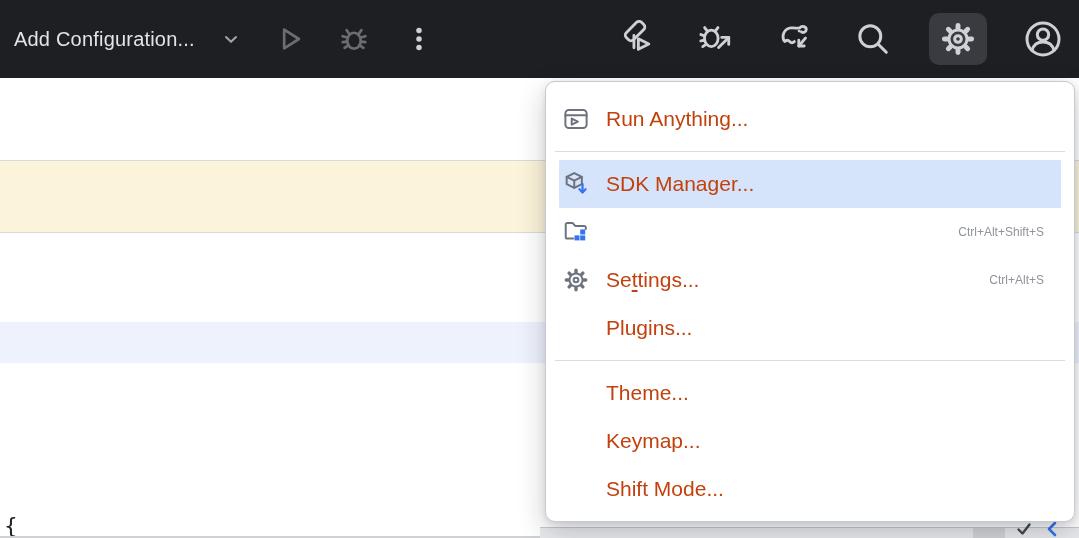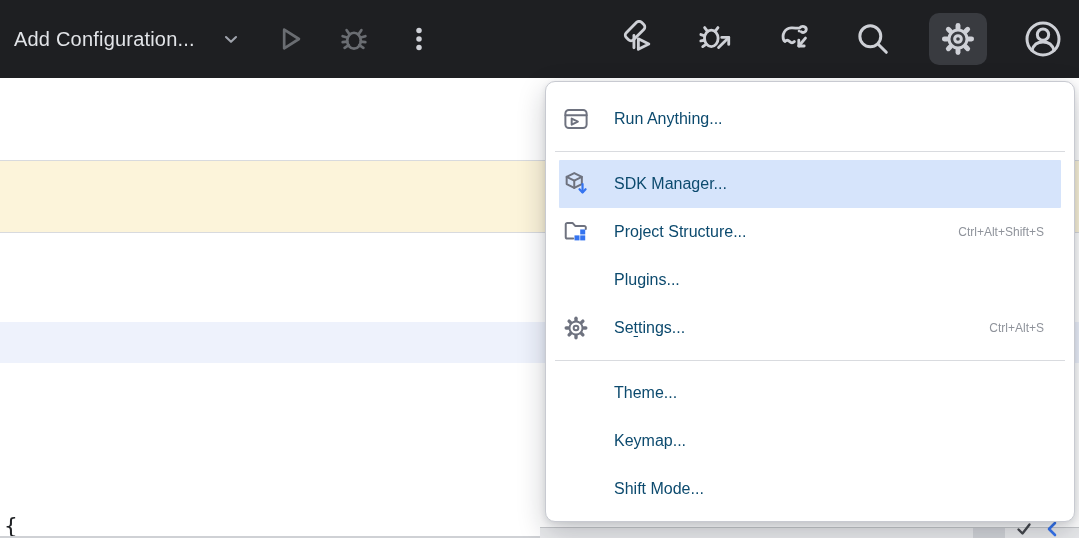--- a/index.html
+++ b/index.html
@@ -33,21 +33,21 @@
   .scroll-thumb { position:absolute; left:433px; top:0; width:32px; height:10px; background:#d2d4d8; }
   .widget-glyph { position:absolute; top:-7px; }
 
   
   .menu { position:absolute; left:545px; top:81px; width:530px; height:441px; background:#ffffff;
           border:1px solid #c8cad1; border-radius:10px;
           box-shadow:0 10px 28px rgba(20,25,35,.22), 0 2px 6px rgba(20,25,35,.10);
           padding:13px 0 7px 0; overflow:hidden; }
   .mi { height:48px; display:flex; align-items:center; padding:0 30px 0 16px; cursor:default; }
   .mi .ic { width:36px; display:flex; align-items:center; justify-content:flex-start; flex:0 0 36px; }
-  .mi .ic + .lbl, .mi .lbl { font-size:16px; color:#0c4a6e; margin-left:16px; white-space:nowrap; }
+  .mi .ic + .lbl, .mi .lbl { font-size:21px; color:#c2410c; margin-left:8px; white-space:nowrap; }
   .mi .shortcut { margin-left:auto; font-size:12px; color:#8f939b; white-space:nowrap; }
   .mi.selected { background:#d6e4fb; border-radius:1px; margin:0 13px; padding:0 17px 0 3px; }
   .mn { text-decoration:underline; text-underline-offset:3px; }
   .sep { height:1px; background:#d9dbdf; margin:8px 9px; }
   svg { display:block; }
 </style>
 </head>
 <body>
 
 <div class="stage">
@@ -225,27 +225,21 @@
       <span class="ic">
         <svg width="28" height="28" viewBox="0 0 24 24" fill="none">
           <path d="M20.4 9.4 L20.4 8.2 C20.4 7.4 19.8 6.8 19 6.8 L11.3 6.8 L9 4.2 L4.6 4.2 C3.8 4.2 3.2 4.8 3.2 5.6 L3.2 16.2 C3.2 17 3.8 17.6 4.6 17.6 L9.6 17.6" stroke="#6e727f" stroke-width="1.7" stroke-linecap="round" stroke-linejoin="round"></path>
           <g fill="#3574f0">
             <rect x="15.6" y="9.8" width="4.3" height="4.3"></rect>
             <rect x="10.7" y="14.9" width="4.3" height="4.3"></rect>
             <rect x="15.6" y="14.9" width="4.3" height="4.3"></rect>
           </g>
         </svg>
       </span>
-      <span class="lbl">Project Structure...</span>
       <span class="shortcut">Ctrl+Alt+Shift+S</span>
-    </div>
-
-    <div class="mi">
-      <span class="ic"></span>
-      <span class="lbl">Plugins...</span>
     </div>
 
     <div class="mi">
       <span class="ic">
         <svg width="28" height="28" viewBox="0 0 24 24" fill="none" stroke="#6e727f" stroke-linecap="round">
           <g stroke-width="2.9">
             <path d="M12 3.6 L12 5.5"></path>
               <path d="M12 18.5 L12 20.4"></path>
             <path d="M3.6 12 L5.5 12"></path>
               <path d="M18.5 12 L20.4 12"></path>
@@ -255,20 +249,25 @@
               <path d="M7.4 16.6 L6.1 17.9"></path>
           </g>
           <circle cx="12" cy="12" r="5.6" stroke-width="1.7"></circle>
           <circle cx="12" cy="12" r="2" stroke-width="1.7"></circle>
         </svg>
       </span>
       <span class="lbl"><span>Se</span><span class="mn">t</span><span>tings...</span></span>
       <span class="shortcut">Ctrl+Alt+S</span>
     </div>
 
+    <div class="mi">
+      <span class="ic"></span>
+      <span class="lbl">Plugins...</span>
+    </div>
+
     <div class="sep"></div>
 
     <div class="mi">
       <span class="ic"></span>
       <span class="lbl">Theme...</span>
     </div>
 
     <div class="mi">
       <span class="ic"></span>
       <span class="lbl">Keymap...</span>

